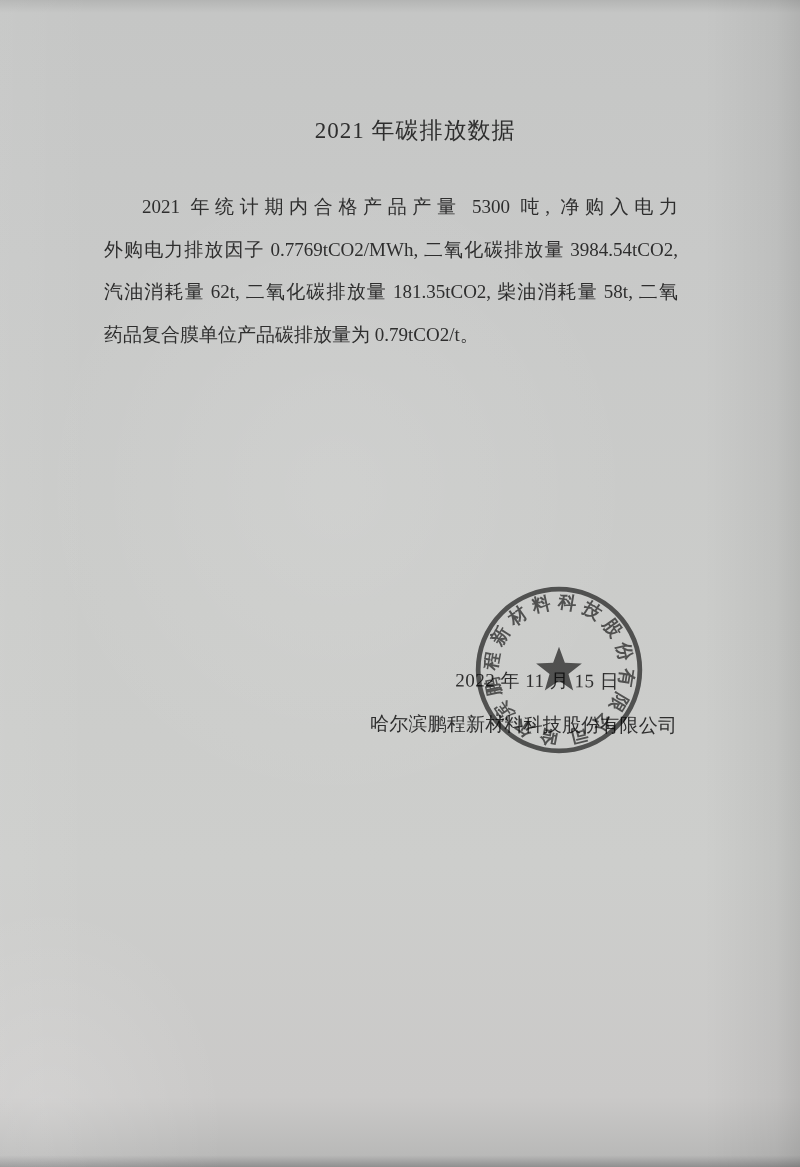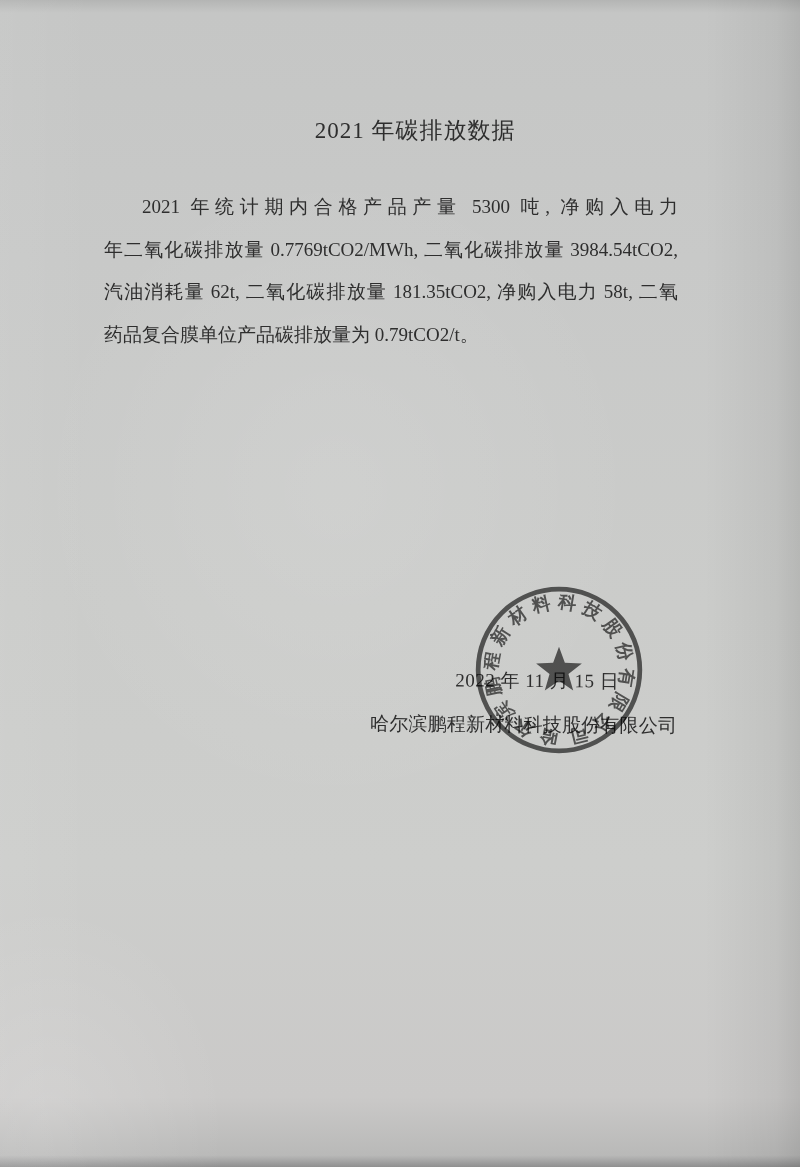--- a/index.html
+++ b/index.html
@@ -54,22 +54,22 @@
 </style>
 </head>
 <body>
 
 <div class="page">
 
   <h1 class="title">2021 年碳排放数据</h1>
 
   <div class="body-text">
     <div class="line fill indent">2021 年统计期内合格产品产量 5300 吨, 净购入电力 5128.77MWh,</div>
-    <div class="line fill">年二氧化碳排放量 0.7769tCO2/MWh, 二氧化碳排放量 3984.54tCO2,</div>
-    <div class="line fill">汽油消耗量 62t, 二氧化碳排放量 181.35tCO2, 净购入电力 58t, 二氧</div>
+    <div class="line fill">外购电力排放因子 0.7769tCO2/MWh, 二氧化碳排放量 3984.54tCO2,</div>
+    <div class="line fill">汽油消耗量 62t, 二氧化碳排放量 181.35tCO2, 柴油消耗量 58t, 二氧</div>
     <div class="line last">药品复合膜单位产品碳排放量为 0.79tCO2/t。</div>
   </div>
 
   <div class="sig">
     <div class="date">2022 年 11 月 15 日</div>
     <div class="company">哈尔滨鹏程新材料科技股份有限公司</div>
   </div>
 
   <svg class="stamp" viewBox="0 0 200 200" aria-hidden="true" style="color: rgb(78, 78, 78);">
     <circle cx="100" cy="100" r="94" fill="none" stroke="currentColor" stroke-width="5.5"></circle>

